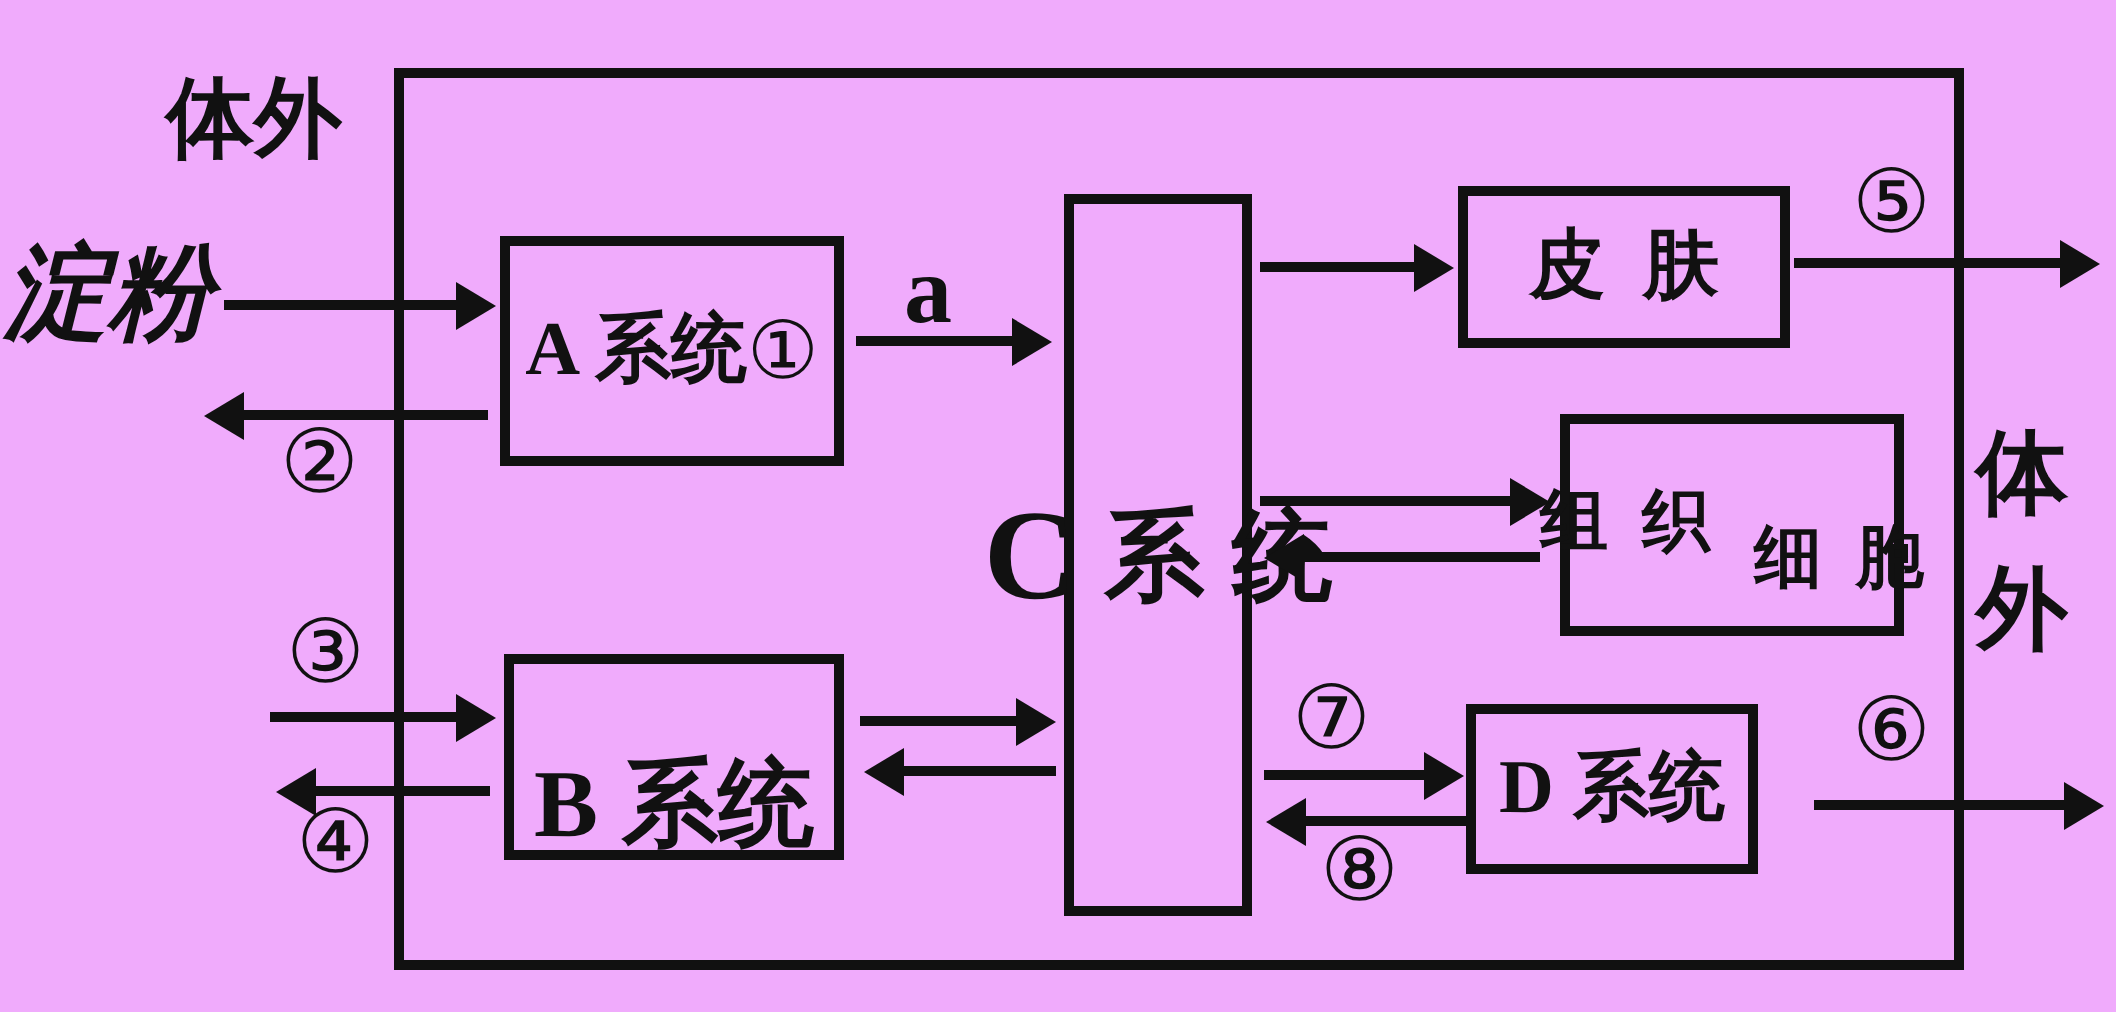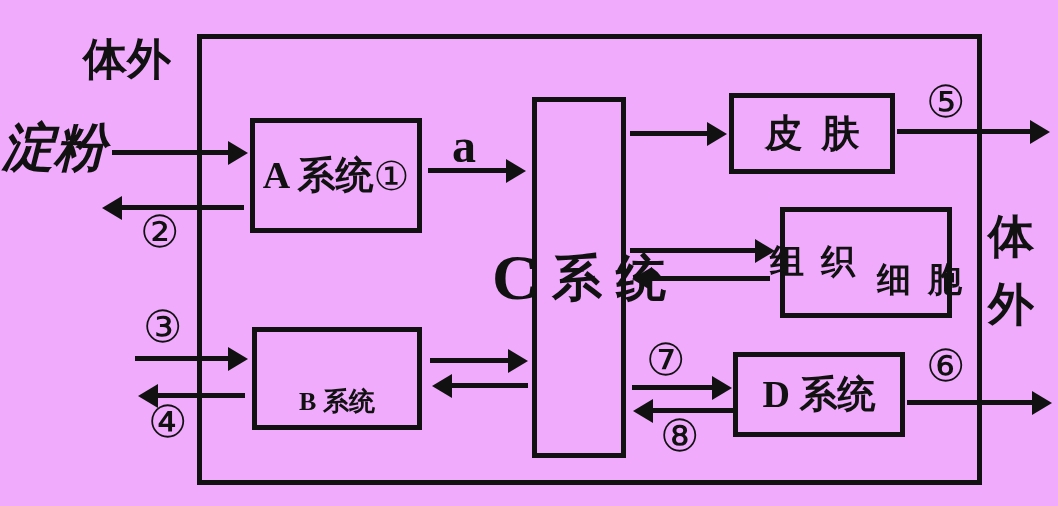--- a/index.html
+++ b/index.html
@@ -46,39 +46,39 @@
   <div class="lbl cn-md" style="left:988px;top:282px;font-size:46px;">外</div>
 
   <div class="lbl cn-lg" style="left:2px;top:122px;font-size:52px;font-style:italic;">淀粉</div>
 
   <div class="box" style="left:250px;top:118px;width:172px;height:115px;">
     <div class="t" style="font-size:38px;">A 系统</div>
     <div class="t" style="font-size:40px;font-family:'DejaVu Sans', sans-serif;font-weight:normal;">①</div>
   </div>
 
   <div class="box" style="left:252px;top:327px;width:170px;height:103px;">
-    <div class="t" style="font-size:26px;margin-top:48px;">B 系统</div>
+    <div class="t" style="font-size:48px;margin-top:48px;">B 系统</div>
   </div>
 
   <div class="box" style="left:532px;top:97px;width:94px;height:361px;justify-content:center;gap:14px;">
     <div class="vchar" style="font-size:64px;">C</div>
     <div class="vchar" style="font-size:50px;">系</div>
     <div class="vchar" style="font-size:50px;">统</div>
   </div>
 
   <div class="box" style="left:729px;top:93px;width:166px;height:81px;">
     <div class="t" style="font-size:38px;">皮  肤</div>
   </div>
 
   <div class="box" style="left:780px;top:207px;width:172px;height:111px;text-align:right;">
     <div class="t" style="font-size:34px;">组  织</div>
     <div class="t" style="font-size:34px;padding-left:22px;margin-top:36px;">细  胞</div>
   </div>
 
-  <div class="box" style="left:733px;top:352px;width:172px;height:85px;">
+  <div class="box" style="left:733px;top:352px;width:146px;height:85px;">
     <div class="t" style="font-size:38px;">D 系统</div>
   </div>
 
   <div class="arrow right" style="left:112px;top:150px;width:116px;"></div>
   <div class="arrow left" style="left:122px;top:205px;width:122px;"></div>
   <div class="arrow right" style="left:428px;top:168px;width:78px;"></div>
   <div class="arrow right" style="left:630px;top:131px;width:77px;"></div>
   <div class="arrow right" style="left:897px;top:129px;width:133px;"></div>
   <div class="arrow right" style="left:630px;top:248px;width:125px;"></div>
   <div class="arrow left" style="left:652px;top:276px;width:118px;"></div>

